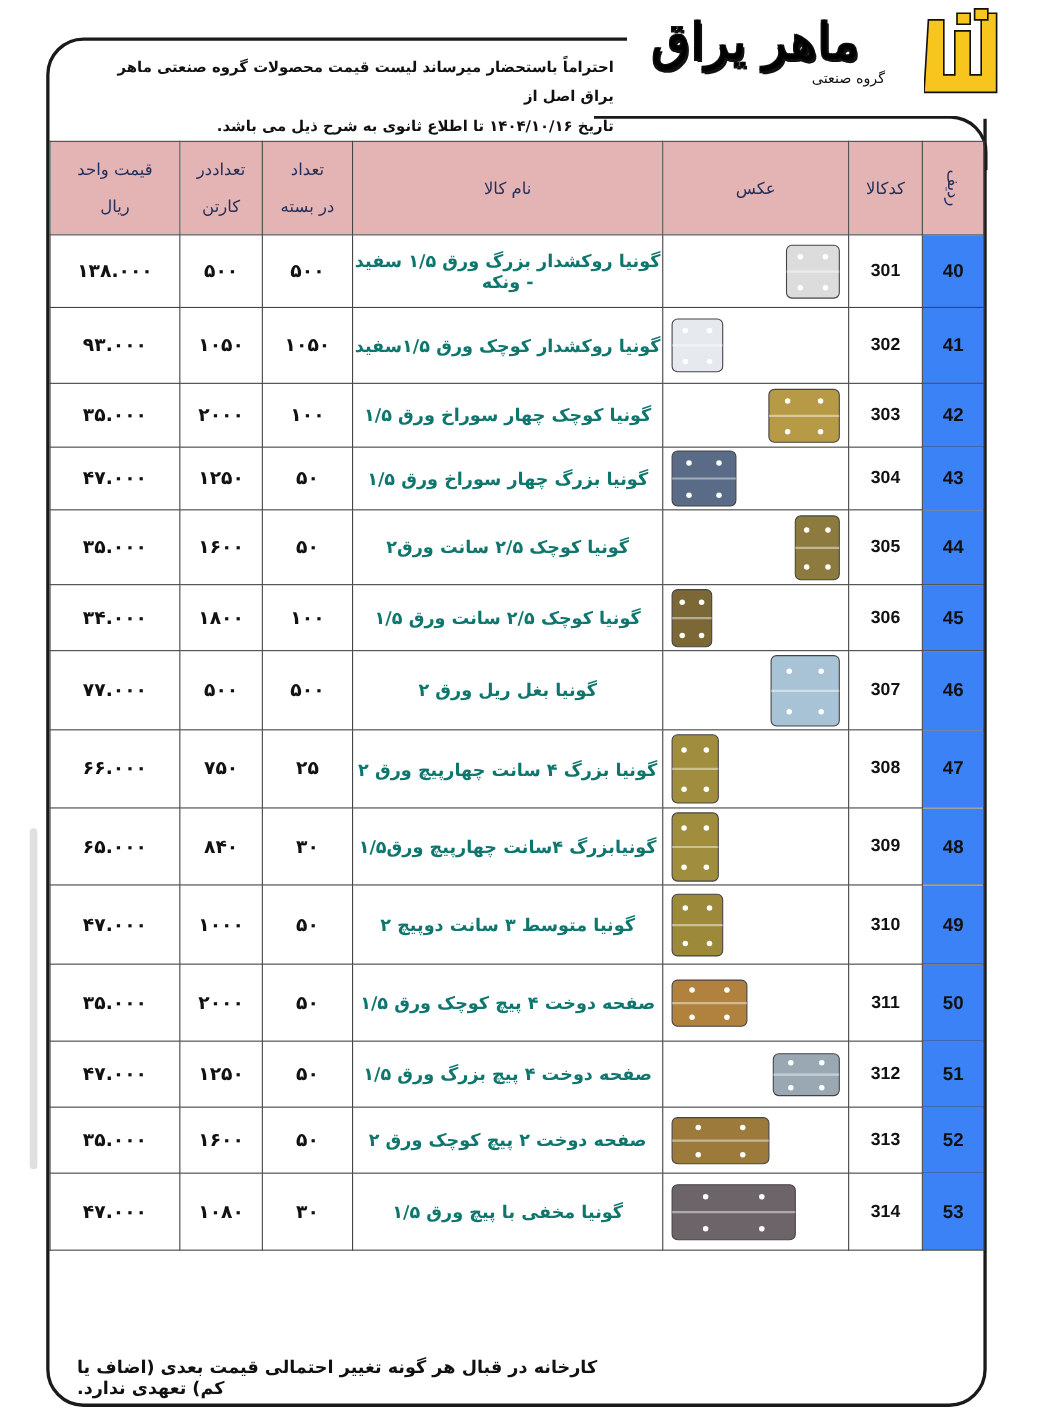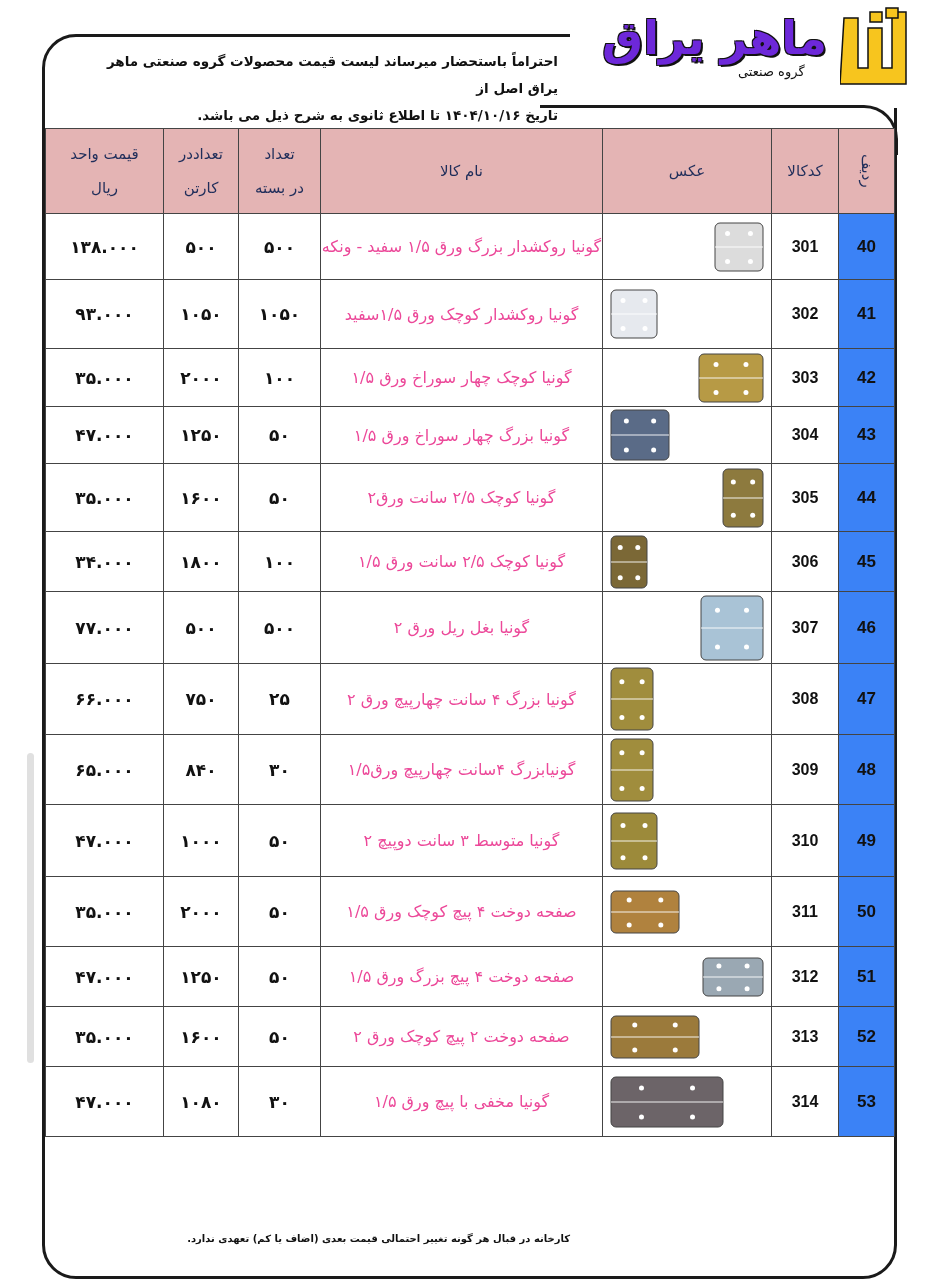--- a/index.html
+++ b/index.html
@@ -5,36 +5,36 @@
   html, body { margin:0; padding:0; }
   body { width:949px; height:1280px; background:#ffffff; position:relative; overflow:hidden;
          font-family:"DejaVu Sans", sans-serif; }
   .frame { position:absolute; left:42px; top:34px; width:855px; height:1245px;
            border:3px solid #1a1a1a; border-radius:34px; box-sizing:border-box; }
   .frame-cut { position:absolute; left:570px; top:20px; width:340px; height:88px; background:#fff; }
   .frame-top-right { position:absolute; left:540px; top:105px; width:358px; height:50px;
            border-top:3px solid #1a1a1a; border-right:3px solid #1a1a1a; border-top-right-radius:34px; box-sizing:border-box; }
   .logo { position:absolute; left:588px; top:4px; width:322px; height:92px; }
   .logo-mark { position:absolute; right:0; top:2px; width:70px; height:88px; }
-  .logo-text { position:absolute; left:14px; top:4px; font-family:"DejaVu Sans", sans-serif; font-weight:bold;
-           font-size:46px; color:#6d28d9; direction:rtl; text-shadow:2px 2px 0 #111, -1px -1px 0 #111, 1px -1px 0 #111, -1px 1px 0 #111; letter-spacing:-1px; line-height:60px; }
+  .logo-text { position:absolute; left:4px; top:4px; font-family:"DejaVu Sans", sans-serif; font-weight:normal;
+           font-size:46px; color:#000000; direction:rtl; text-shadow:2px 2px 0 #111, -1px -1px 0 #111, 1px -1px 0 #111, -1px 1px 0 #111; letter-spacing:-1px; line-height:60px; }
   .logo-sub { position:absolute; left:150px; top:60px; font-size:13px; font-weight:normal; color:#111; direction:rtl; }
   .intro { position:absolute; left:100px; top:48px; width:458px; direction:rtl; text-align:right;
            font-size:13.5px; font-weight:bold; color:#111; line-height:27px; }
   table.price { position:absolute; left:45px; top:128px; width:849px; border-collapse:collapse; direction:ltr; table-layout:fixed; }
   table.price td, table.price th { border:1px solid #444; text-align:center; vertical-align:middle; padding:0; overflow:hidden; }
   th { background:#e4b4b4; color:#1f2d5a; font-weight:normal; font-size:15px; line-height:34px; height:84px; direction:rtl; }
   th.rowhead { writing-mode:vertical-rl; }
   td.price, td.carton, td.pack { font-weight:bold; font-size:17px; color:#111; }
-  td.name { color:#ec4899; font-weight:normal; font-size:16px; direction:rtl; }
+  td.name { color:#0f766e; font-weight:bold; font-size:16px; direction:rtl; }
   td.code { font-family:"Liberation Sans", sans-serif; font-weight:bold; font-size:16px; color:#111; }
   td.row { background:#3b82f6; font-family:"Liberation Sans", sans-serif; font-weight:bold; font-size:17px; color:#111; }
   td.photo { position:relative; }
   .pic { position:absolute; top:50%; transform:translateY(-50%); }
-  .footer { position:absolute; left:70px; top:1233px; direction:rtl; font-size:10px; font-weight:bold; color:#111; width:500px; text-align:right; }
+  .footer { position:absolute; left:70px; top:1233px; direction:rtl; font-size:16px; font-weight:bold; color:#111; width:500px; text-align:left; }
   .scrollbar { position:absolute; left:27px; top:753px; width:7px; height:310px; background:#e0e0e0; border-radius:4px; }
 </style>
 </head>
 <body>
 
 <div class="frame"></div>
 <div class="frame-cut"></div>
 <div class="frame-top-right"></div>
 
 <div class="logo">

